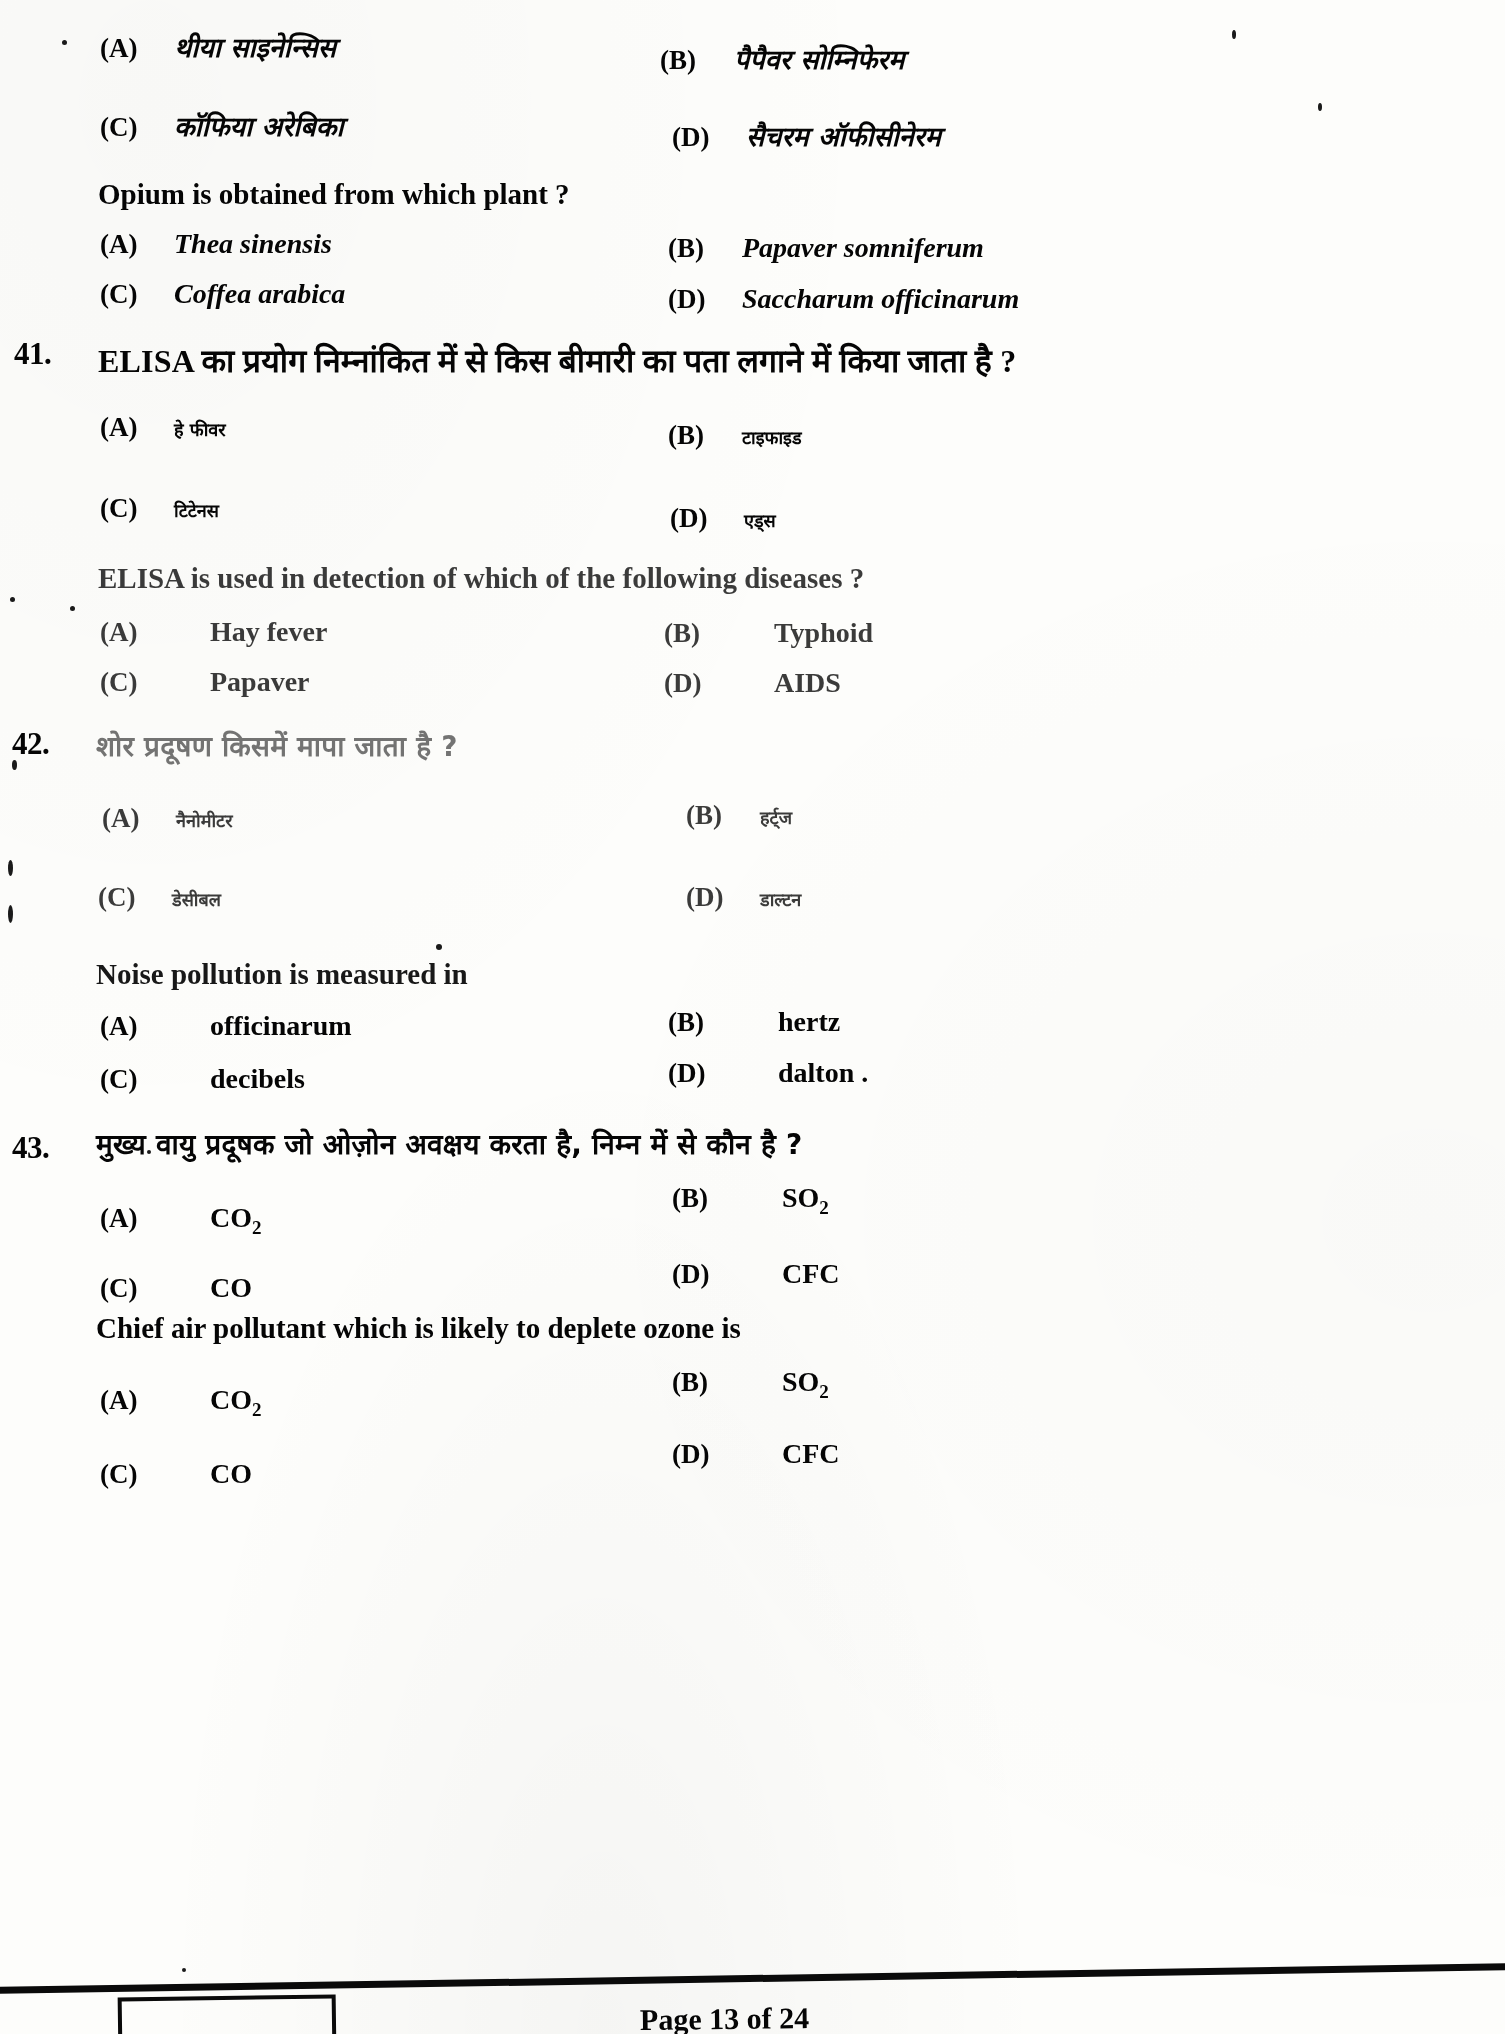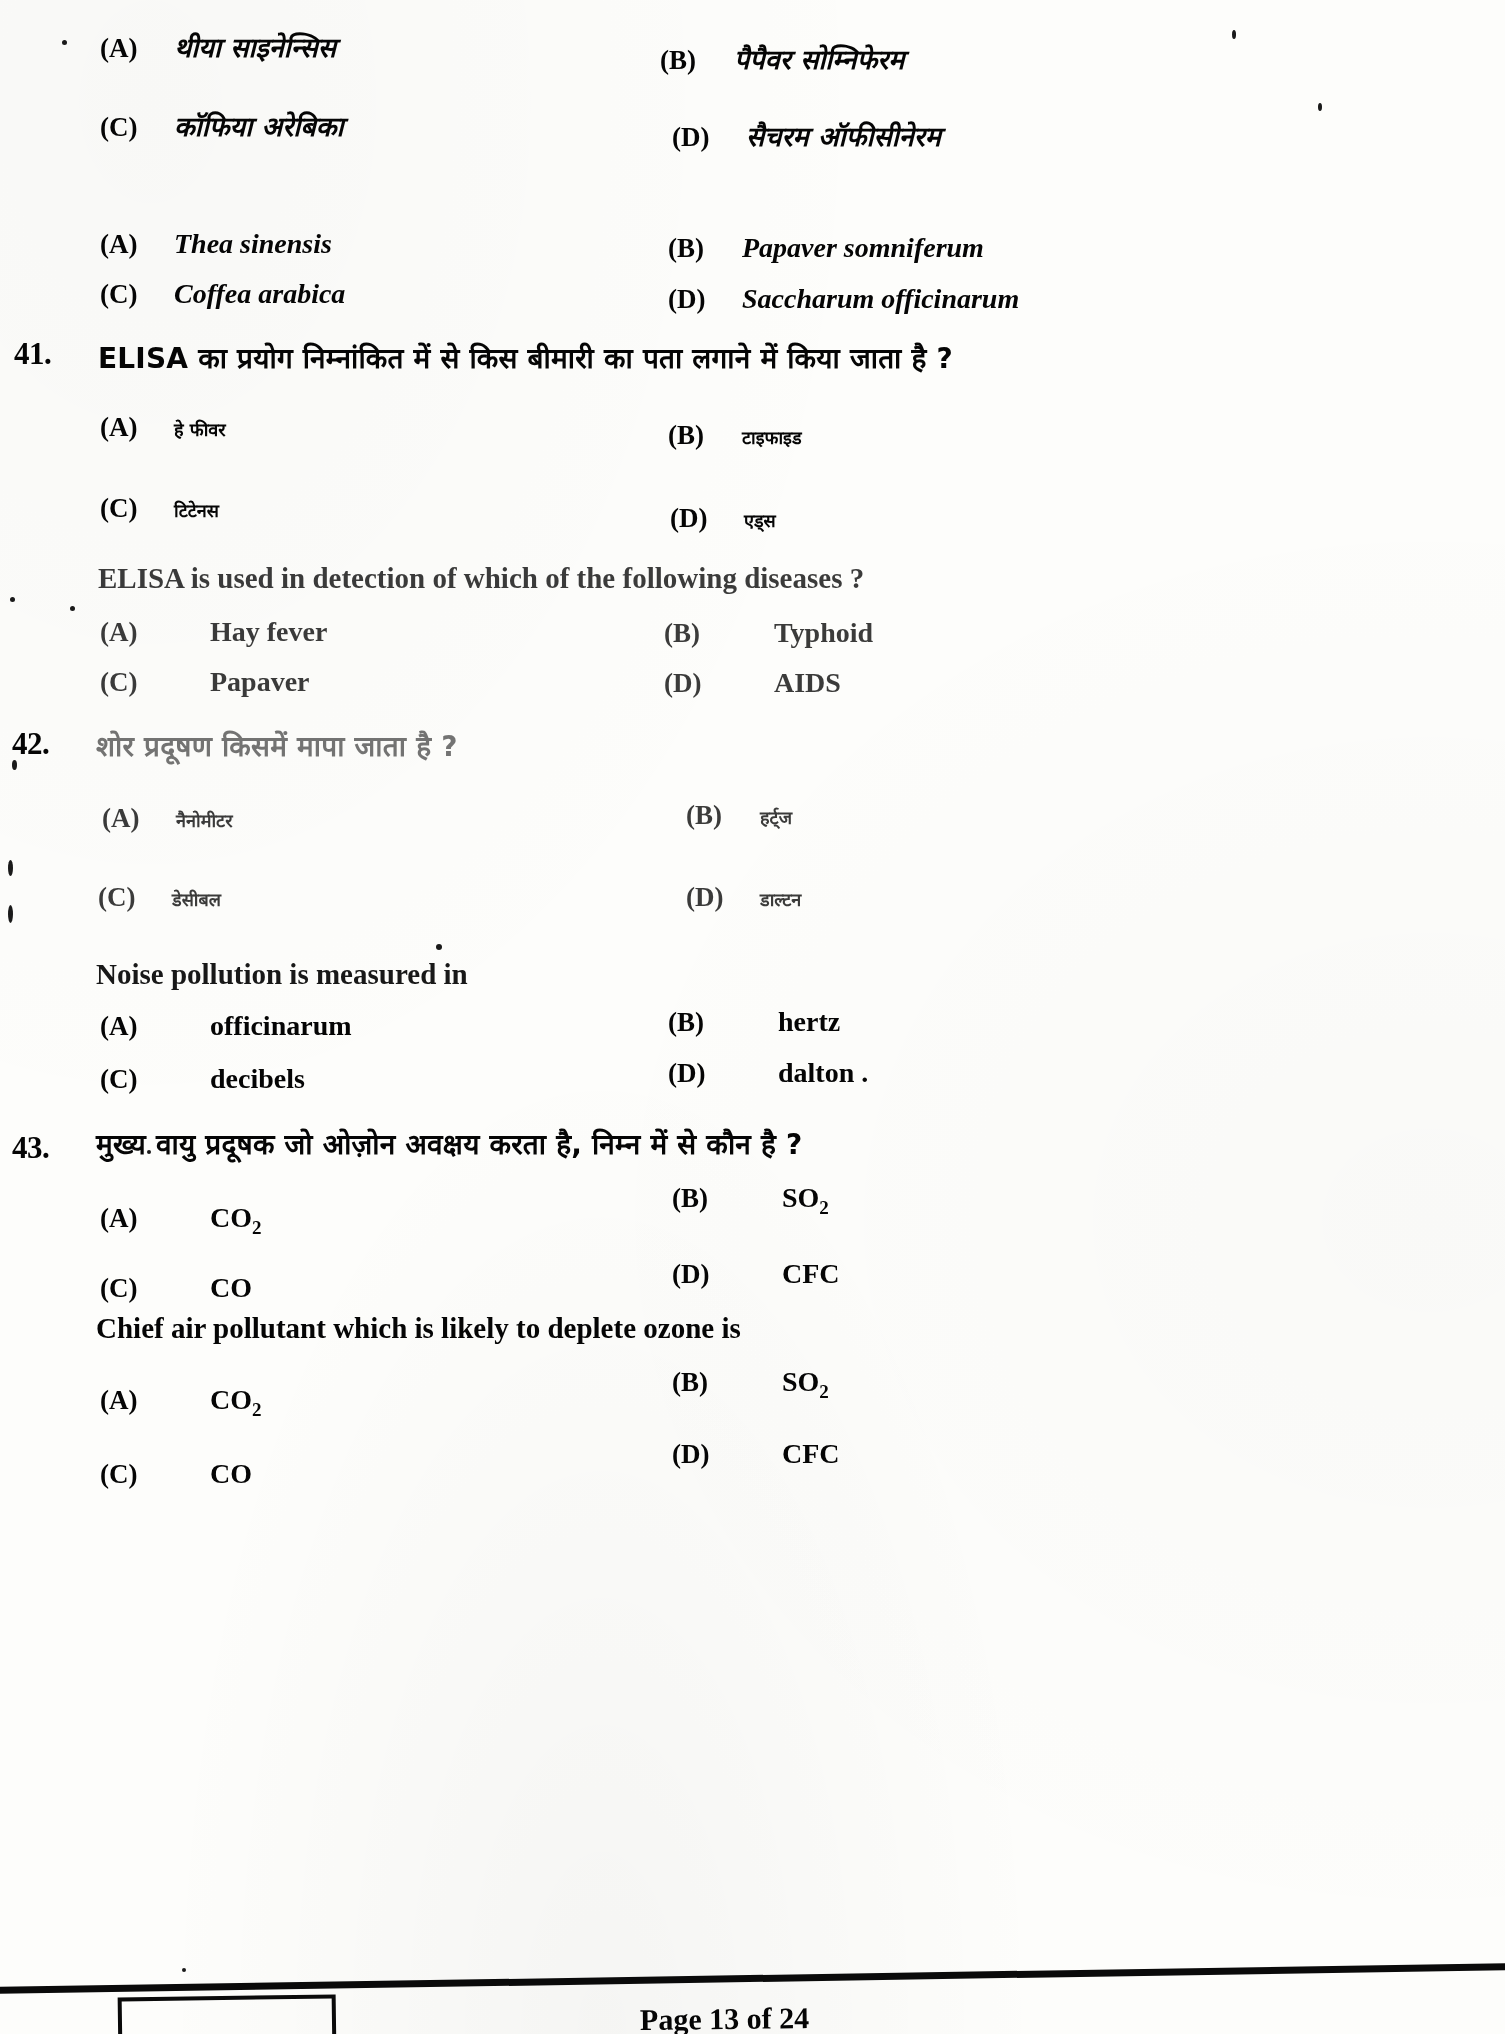--- a/index.html
+++ b/index.html
@@ -164,40 +164,41 @@
   </div>
   <div class="opt" style="left:100px; top:107px;">
     <span class="lbl">(C)</span>
     <span class="txt-hi-it">कॉफिया अरेबिका</span>
   </div>
   <div class="opt" style="left:672px; top:117px;">
     <span class="lbl">(D)</span>
     <span class="txt-hi-it">सैचरम ऑफीसीनेरम</span>
   </div>
 
+  <div class="blk stem-en en" style="left:98px; top:178px;">Opium is obtained from which plant ?</div>
 
   <div class="opt" style="left:100px; top:228px;">
     <span class="lbl">(A)</span>
     <span class="txt-en-it">Thea sinensis</span>
   </div>
   <div class="opt" style="left:668px; top:232px;">
     <span class="lbl">(B)</span>
     <span class="txt-en-it">Papaver somniferum</span>
   </div>
   <div class="opt" style="left:100px; top:278px;">
     <span class="lbl">(C)</span>
     <span class="txt-en-it">Coffea arabica</span>
   </div>
   <div class="opt" style="left:668px; top:283px;">
     <span class="lbl">(D)</span>
     <span class="txt-en-it">Saccharum officinarum</span>
   </div>
 
   <div class="qnum" style="left:14px; top:336px;">41.</div>
-  <div class="blk stem-hi hi" style="left:98px; top:338px; font-size:28px;">ELISA का प्रयोग निम्नांकित में से किस बीमारी का पता लगाने में किया जाता है  ?</div>
+  <div class="blk stem-hi hi" style="left:98px; top:338px; font-size:32px;font-family:Liberation Serif, serif;">ELISA का प्रयोग निम्नांकित में से किस बीमारी का पता लगाने में किया जाता है  ?</div>
 
   <div class="opt" style="left:100px; top:412px;">
     <span class="lbl">(A)</span>
     <span class="txt-hi">हे फीवर</span>
   </div>
   <div class="opt" style="left:668px; top:420px;">
     <span class="lbl">(B)</span>
     <span class="txt-hi">टाइफाइड</span>
   </div>
   <div class="opt" style="left:100px; top:493px;">

